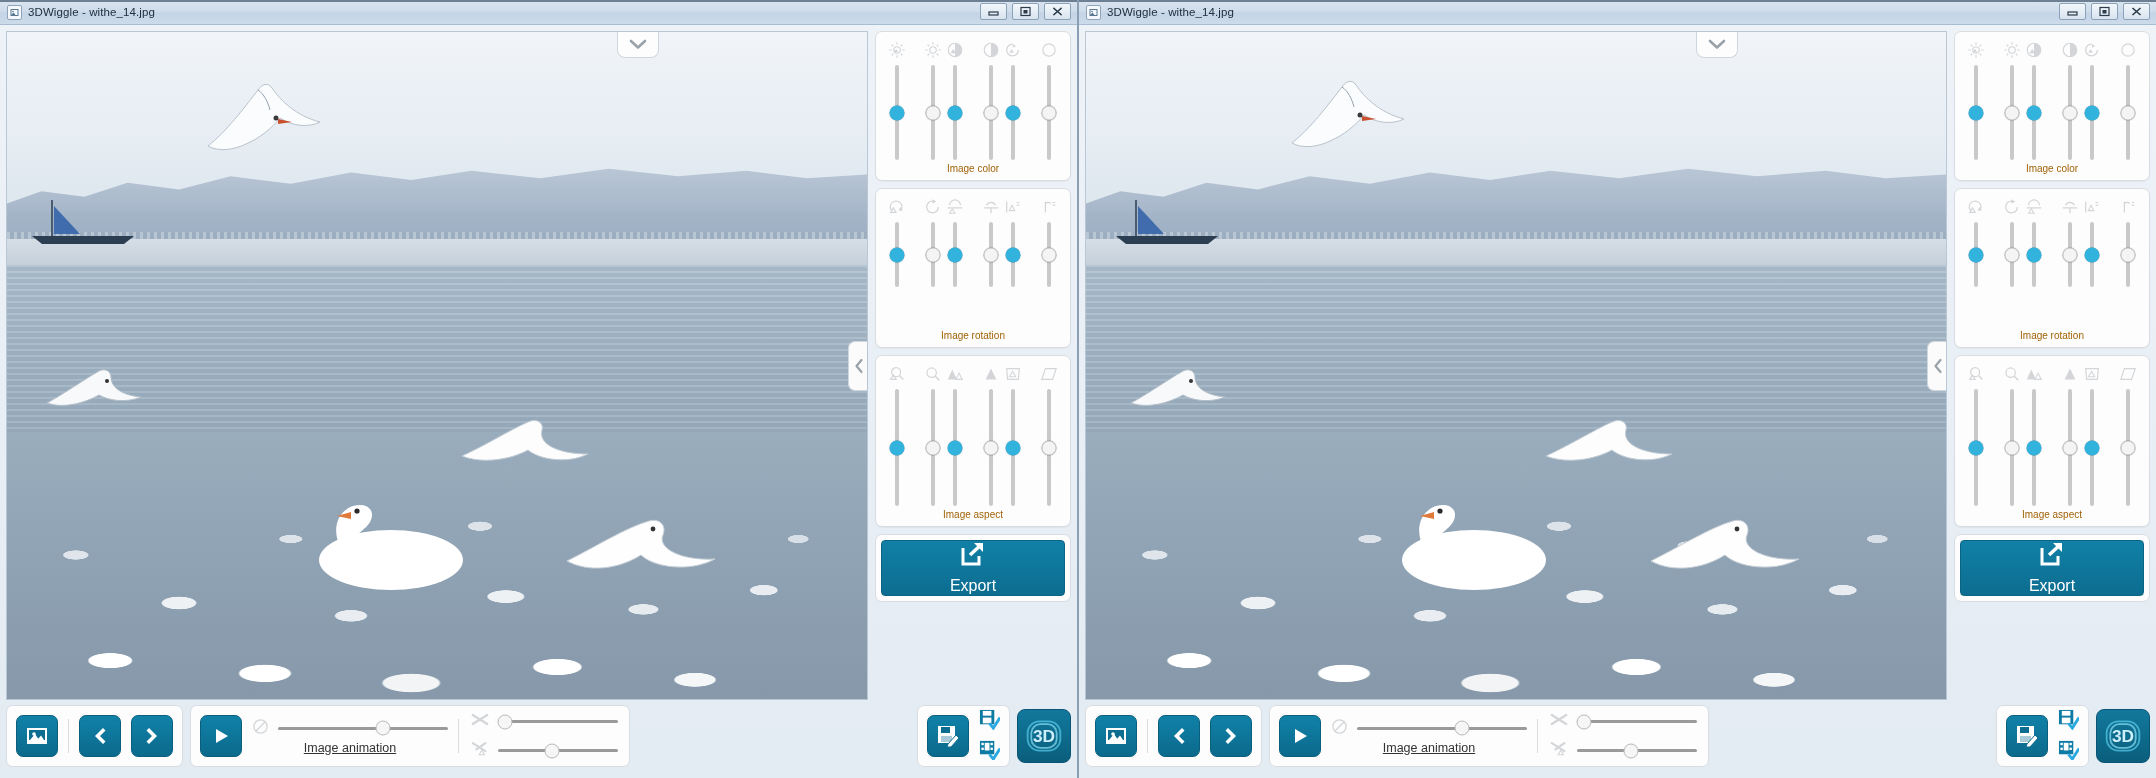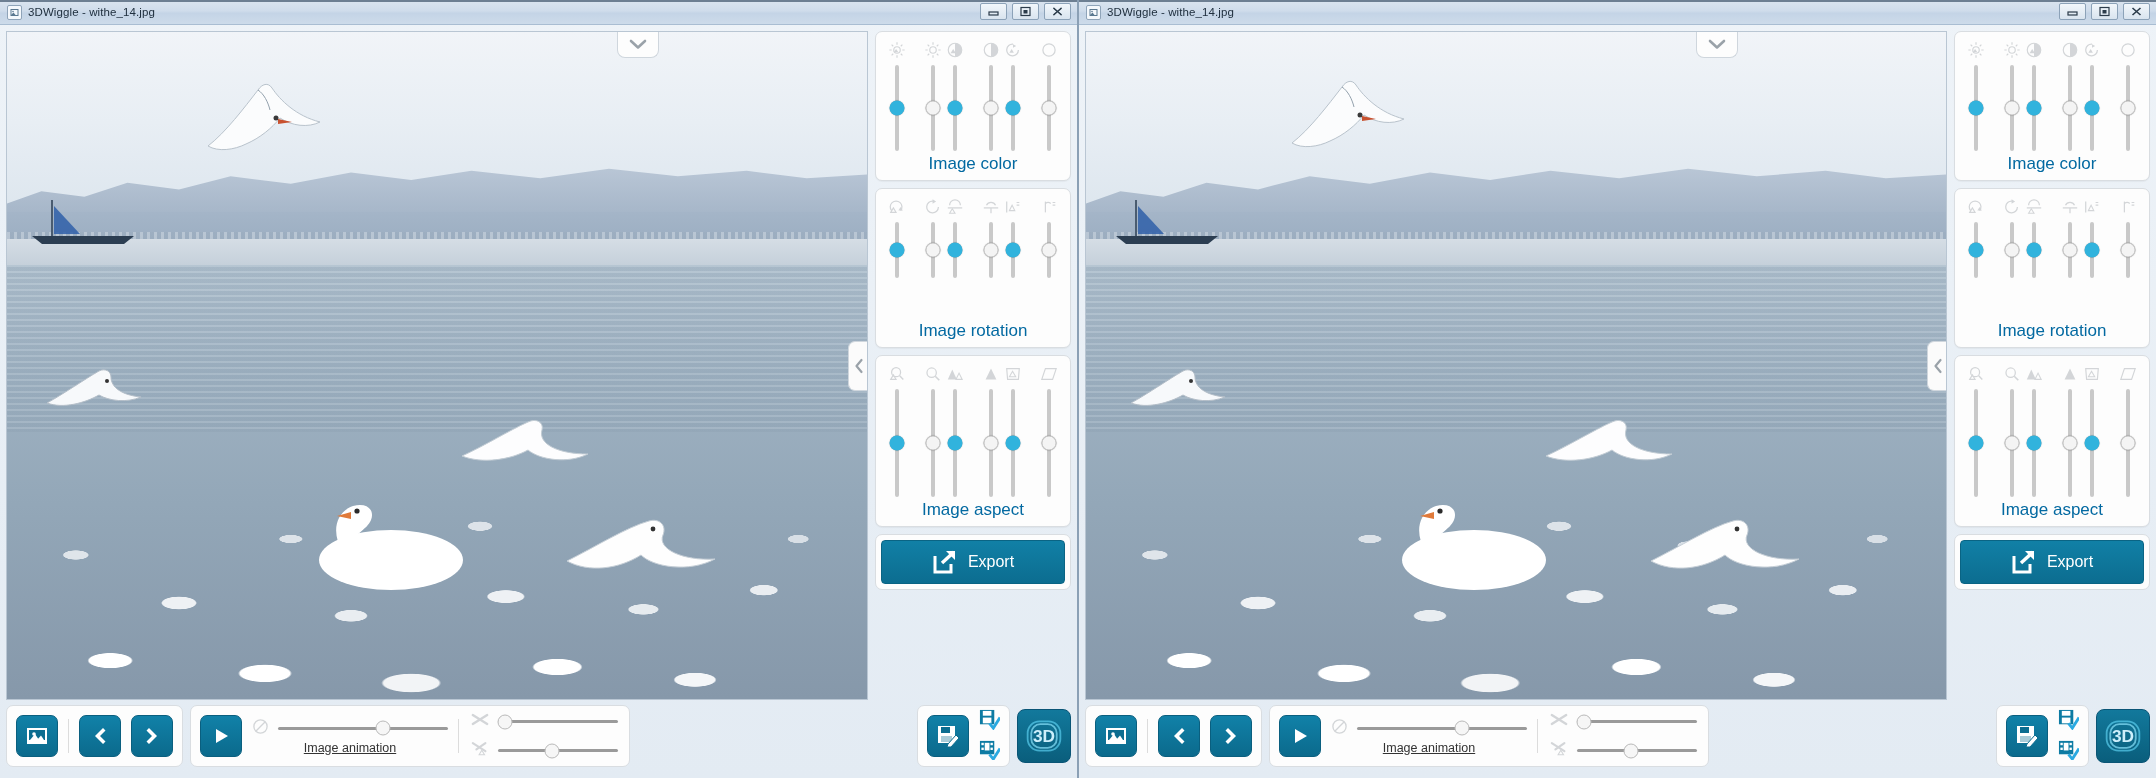--- a/index.html
+++ b/index.html
@@ -91,41 +91,41 @@
 
   
   .rightcol{ flex:1; display:flex; flex-direction:column; padding-left:7px;
      padding-right:2px; gap:7px; }
   .card{ background:#fdfdfd; border:1px solid #d9dde1; border-radius:7px;
      padding:7px 4px 4px 4px; display:flex; flex-direction:column;
      box-shadow:0 1px 1px rgba(0,0,0,.04); }
   .card.color{ flex:0 0 150px; }
   .card.rotation{ flex:0 0 160px;gap:40px; }
   .card.aspect{ flex:0 0 172px; }
-  .card-label{ text-align:center; font-size:17px; color:#0369a1;
+  .card-label{ text-align:center; font-size:10px; color:#a16207;
      padding-top:3px; padding-bottom:2px; }
 
   .sliderow{ flex:1; display:flex; justify-content:space-around;
      align-items:stretch; padding:0 6px; }
   .pair{ display:flex; gap:14px; }
   .vslider{ width:22px; display:flex; flex-direction:column; align-items:center; }
   .vicon{ height:22px; display:flex; align-items:center; justify-content:center;
      margin-bottom:4px; }
   .vtrack{ flex:1; width:4px; background:#c9c9c9; border-radius:2px;
      position:relative; min-height:40px; }
   .vknob{ position:absolute; left:50%; width:15px; height:15px; border-radius:50%;
      transform:translate(-50%,-50%); box-shadow:0 0 1px rgba(0,0,0,.4); }
   .vknob.on{ background:#31b3dd; }
   .vknob.off{ background:#f4f4f4; border:1px solid #c6c6c6; }
 
   .exportcard{ flex:0 0 56px; background:#fdfdfd; border:1px solid #d9dde1;
      border-radius:7px; padding:5px; }
   .exportbtn{ width:100%; height:100%; background:linear-gradient(180deg,#1180a6,#0c6d90);
      border:1px solid #0a6484; border-radius:4px; color:#fff; font-size:16px;
-     display:flex; align-items:center; justify-content:center; gap:10px; }
+     display:flex; align-items:center; justify-content:center; gap:10px;flex-direction:column; }
 
   
   .bottom{ flex:0 0 78px; display:flex; align-items:center; padding:0 6px 6px 6px;
      gap:7px; }
   .group{ background:#fdfdfd; border:1px solid #d9dde1; border-radius:7px;
      height:62px; display:flex; align-items:center; padding:0 9px; gap:10px; }
   .sqbtn{ width:42px; height:42px; border-radius:7px;
      background:linear-gradient(180deg,#1181a8,#0b6a8c); border:1px solid #0a5f7f;
      display:flex; align-items:center; justify-content:center; }
   .divider{ width:1px; height:34px; background:#dcdcdc; }

